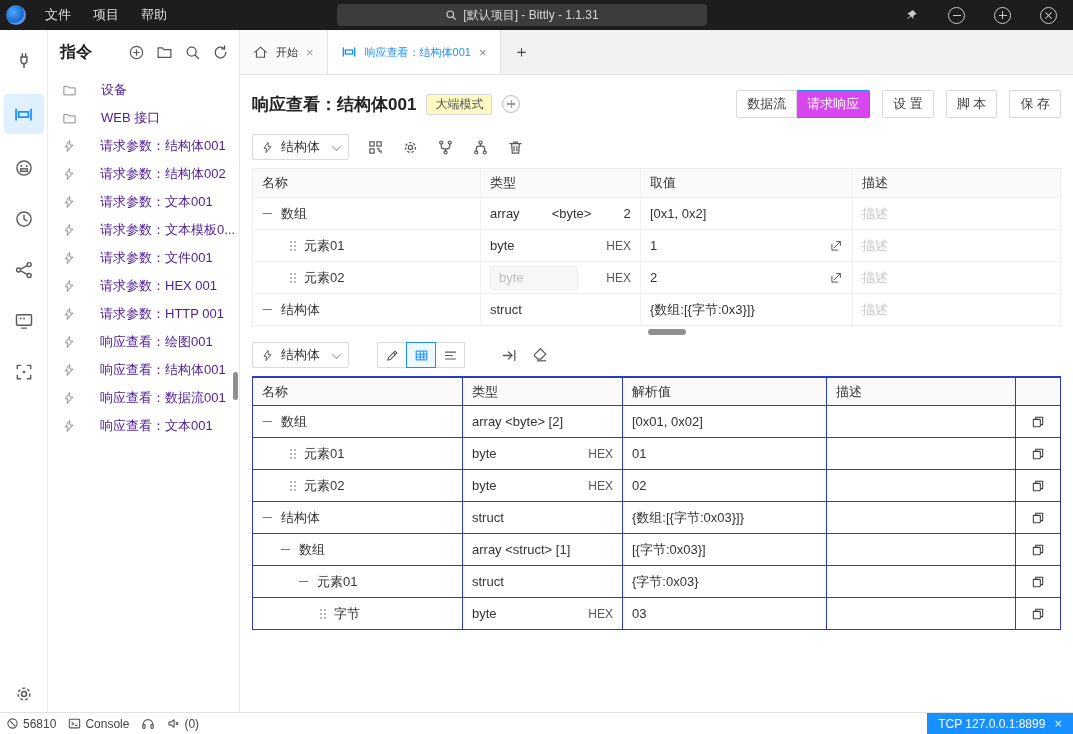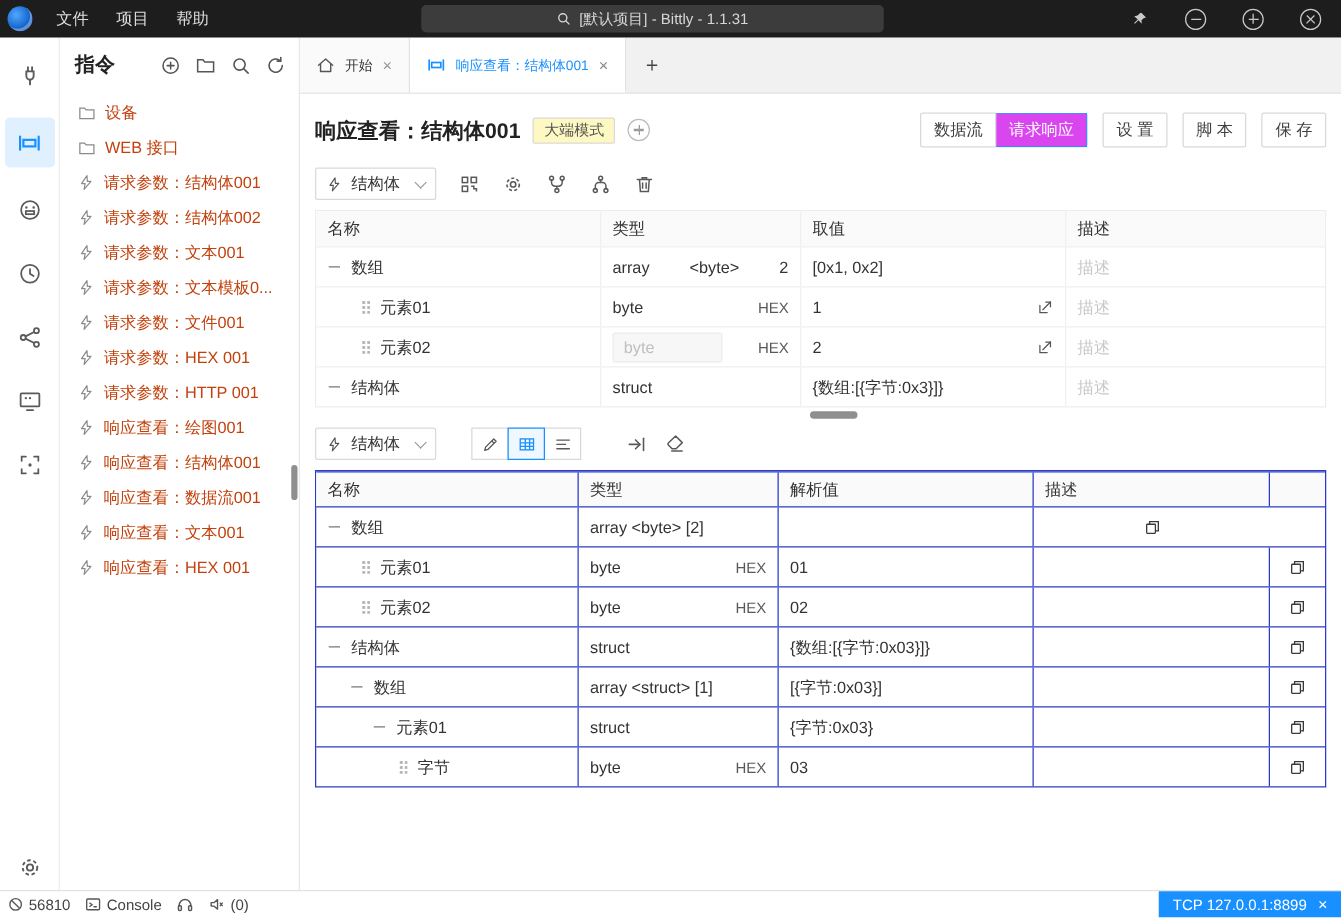--- a/index.html
+++ b/index.html
@@ -34,21 +34,21 @@
   .act-item { width:34px; height:34px; display:grid; place-items:center; color:#5a5a5a; border-radius:4px; cursor:pointer; }
   .act-item.active { background:#e1f0ff; color:#1890ff; width:40px; height:40px; }
   .act-bottom { position:absolute; bottom:8px; left:0; width:48px; display:grid; place-items:center; color:#5a5a5a; }
 
   
   .sidebar { position:absolute; left:48px; top:30px; bottom:22px; width:192px; background:#fff; border-right:1px solid #e8e8e8; z-index:9; }
   .sidebar-header { height:44px; display:flex; align-items:center; padding:0 10px 0 12px; }
   .sb-title { font-size:16px; font-weight:bold; color:#222; margin-right:auto; }
   .sb-tool { color:#555; margin-left:11px; cursor:pointer; }
   .tree { padding-top:2px; }
-  .tree-item { height:28px; display:flex; align-items:center; gap:7px; padding-left:14px; font-size:13px; color:#c2410c; cursor:pointer; white-space:nowrap; }
+  .tree-item { height:28px; display:flex; align-items:center; gap:24px; padding-left:14px; font-size:13px; color:#4c1d95; cursor:pointer; white-space:nowrap; }
   .tree-item svg { flex:none; color:#8a8a8a; }
   .sb-thumb { position:absolute; right:1px; top:342px; width:5px; height:28px; background:#8f8f8f; border-radius:3px; }
 
   
   .main { position:absolute; left:240px; top:30px; right:0; bottom:22px; background:#fff; overflow:hidden; }
 
   .tabbar { height:45px; background:#f1f1f1; border-bottom:1px solid #e3e3e3; display:flex; align-items:stretch; }
   .tab { display:flex; align-items:center; gap:8px; padding:0 13px; font-size:11px; border-right:1px solid #e3e3e3; background:#fafafa; color:#333; cursor:pointer; }
   .tab.active { background:#fff; color:#1890ff; }
   .tab .close { color:#999; font-size:13px; }
@@ -297,26 +297,20 @@
       <svg width="14" height="14" viewBox="0 0 24 24" fill="none" stroke="currentColor" stroke-width="1.6" stroke-linejoin="round">
           <path d="M13 2.5 5.5 13.5h5L9 21.5l9.5-11h-5z"></path>
         </svg>
       <span>响应查看：数据流001</span>
     </div>
     <div class="tree-item">
       <svg width="14" height="14" viewBox="0 0 24 24" fill="none" stroke="currentColor" stroke-width="1.6" stroke-linejoin="round">
           <path d="M13 2.5 5.5 13.5h5L9 21.5l9.5-11h-5z"></path>
         </svg>
       <span>响应查看：文本001</span>
-    </div>
-    <div class="tree-item">
-      <svg width="14" height="14" viewBox="0 0 24 24" fill="none" stroke="currentColor" stroke-width="1.6" stroke-linejoin="round">
-          <path d="M13 2.5 5.5 13.5h5L9 21.5l9.5-11h-5z"></path>
-        </svg>
-      <span>响应查看：HEX 001</span>
     </div>
   </div>
   <div class="sb-thumb"></div>
 </div>
 
 <div class="main">
 
   <div class="tabbar">
     <div class="tab">
       <svg width="15" height="15" viewBox="0 0 24 24" fill="none" stroke="#555" stroke-width="1.8" stroke-linecap="round" stroke-linejoin="round">
@@ -538,20 +532,23 @@
     </div>
 
     <div class="tr">
       <div class="td" style="padding-left:10px">
         <span class="toggle-minus"></span>
         <span>数组</span>
       </div>
       <div class="td">
           <span>array &lt;byte&gt; [2]</span>
         </div>
+      <div class="td">
+          <span>[0x01, 0x02]</span>
+        </div>
       <div class="td"></div>
       <div class="td">
           <span class="copy-ic">
             <svg width="14" height="14" viewBox="0 0 24 24" fill="none" stroke="currentColor" stroke-width="1.8">
               <rect x="4" y="7.5" width="12" height="12.5" rx="1"></rect>
               <path d="M8 7.5V4h12v12.5h-4"></path>
             </svg>
           </span>
         </div>
     </div>

